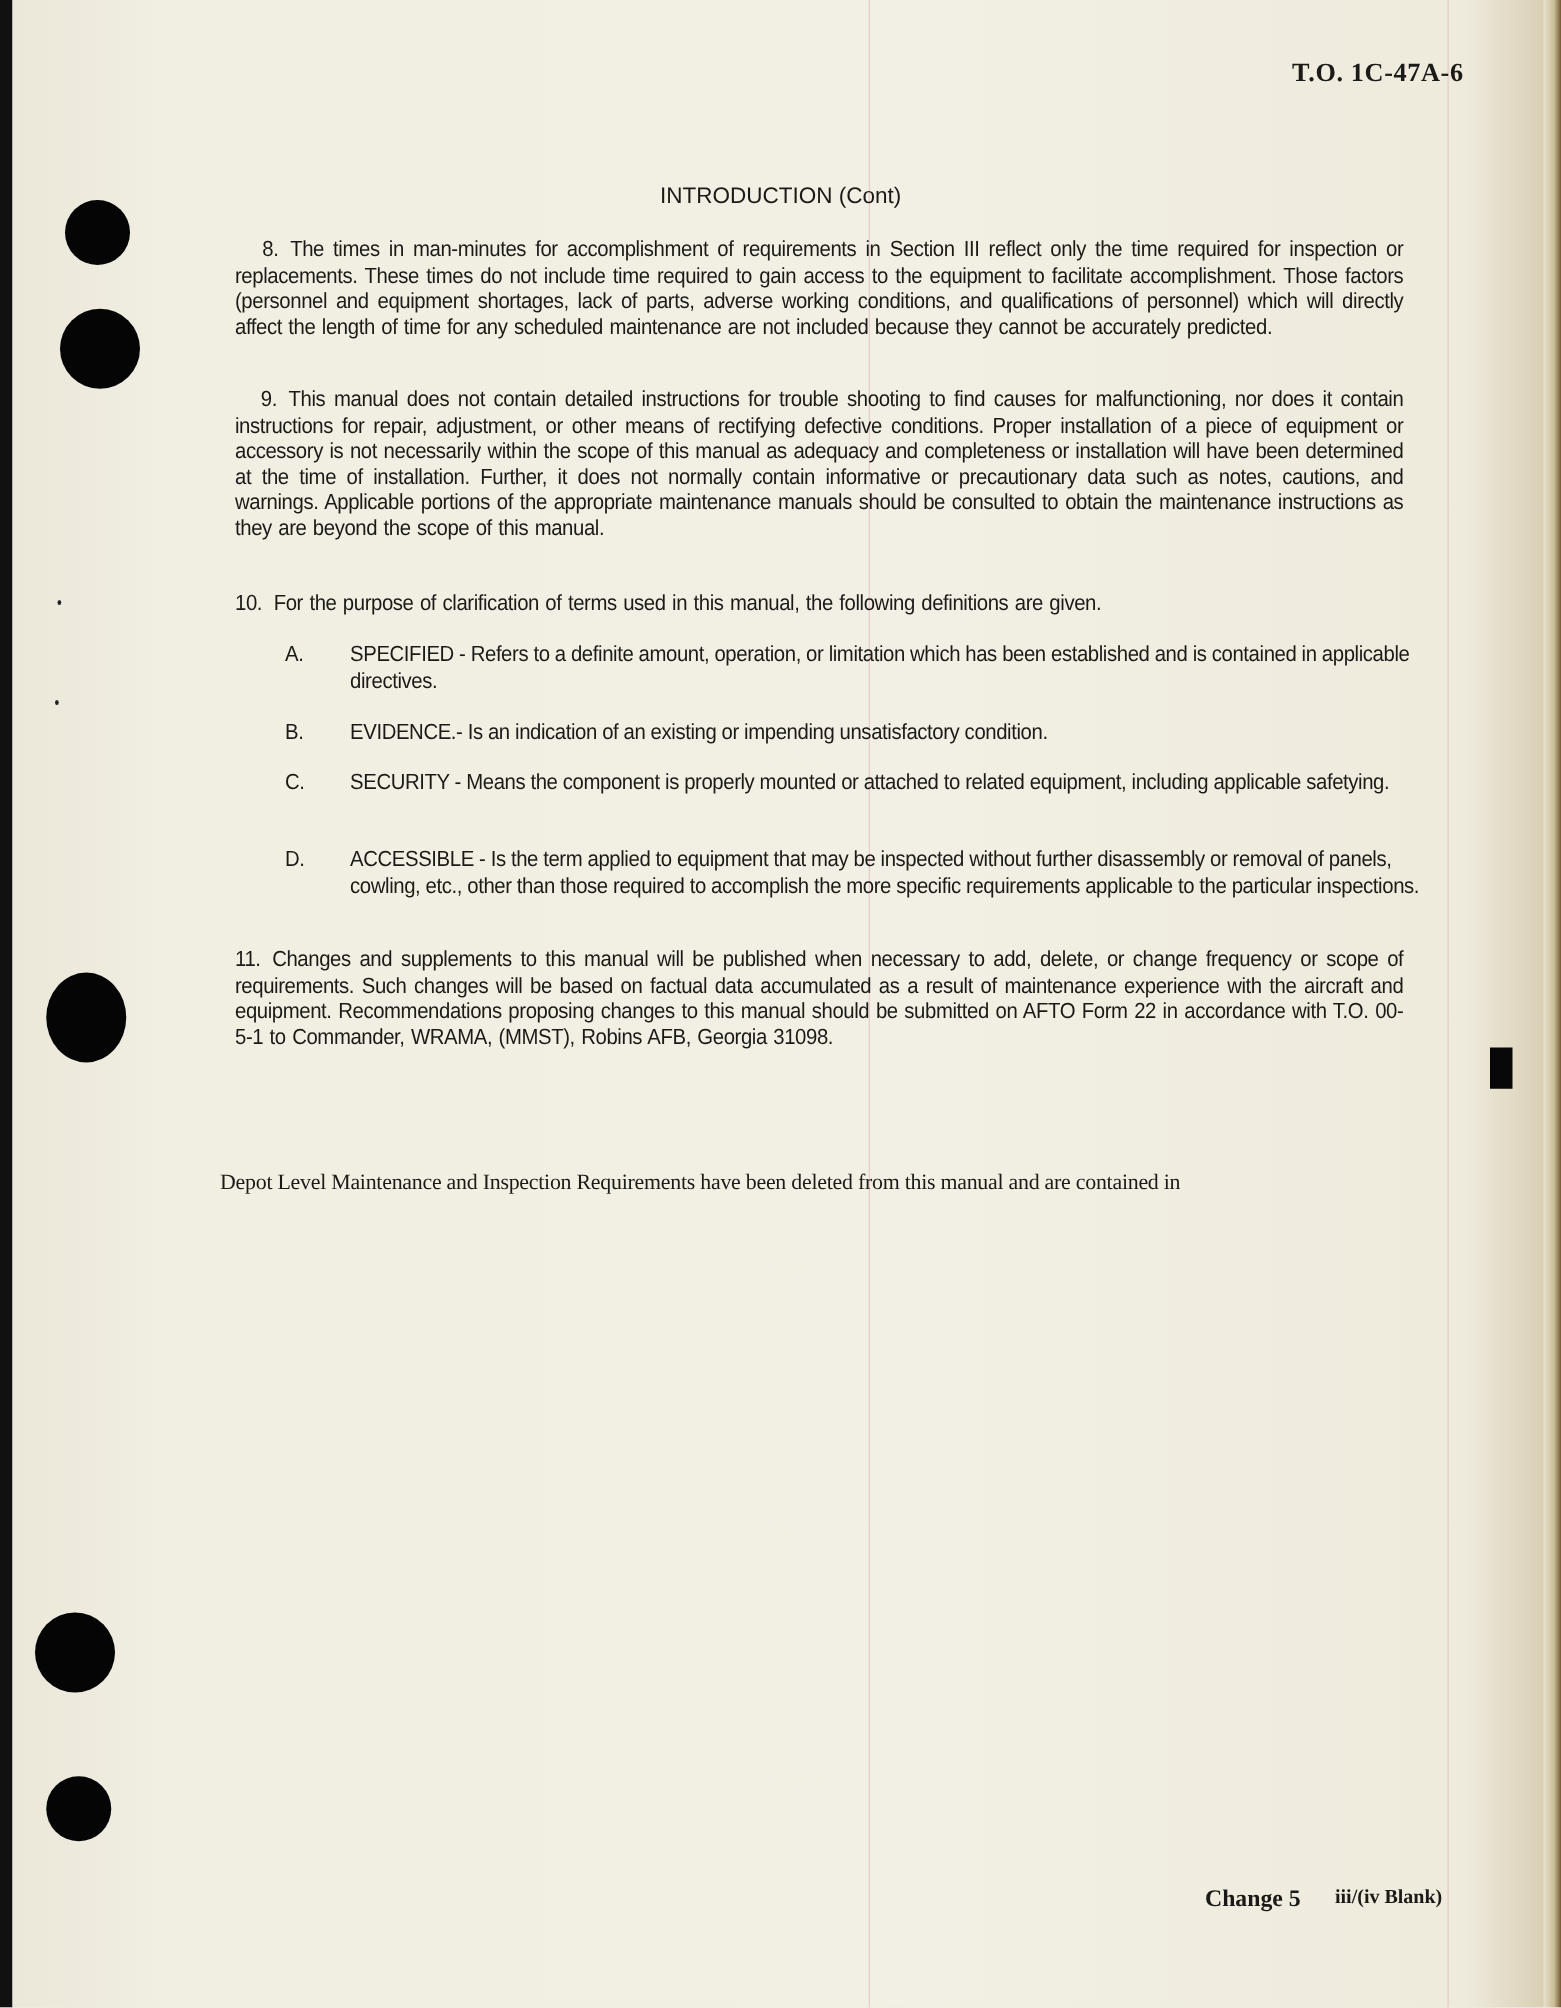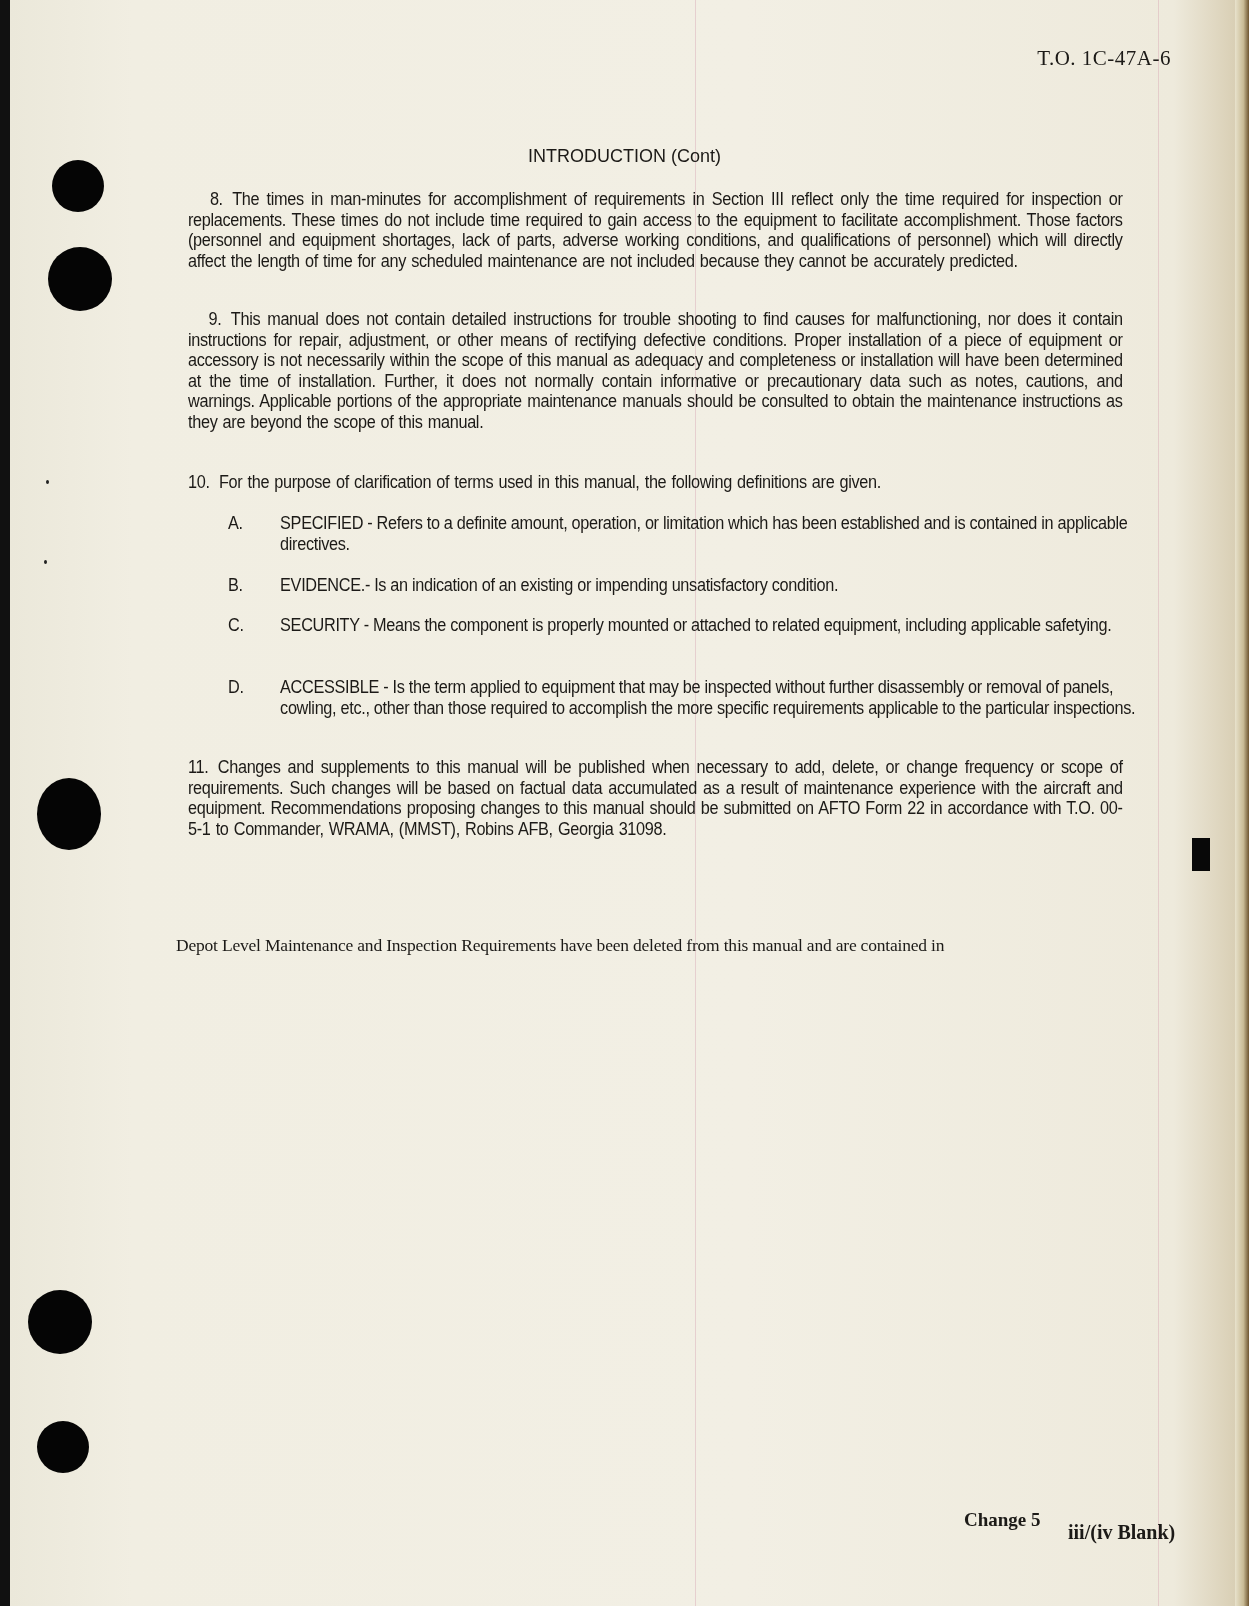--- a/index.html
+++ b/index.html
@@ -11,31 +11,31 @@
     }
     .page {
       position: absolute; left: 10px; top: 0; width: 1225px; height: 1606px;
       background: linear-gradient(90deg, #ebe8da 0%, #f1eee2 10%, #f2efe4 60%, #eeeadc 95%, #d9cfb5 100%);
     }
     .left-edge { position: absolute; left: 0; top: 0; width: 10px; height: 1606px; background: #111; }
     .right-edge { position: absolute; right: 0; top: 0; width: 14px; height: 1606px;
       background: linear-gradient(90deg, #e8e2cc, #c9bb95 60%, #6e5530); }
     .hole { position: absolute; border-radius: 50%; background: #050505; }
     .margin-line { position: absolute; top: 0; width: 1px; height: 1606px; background: rgba(210,150,170,0.35); }
-    .to-number { position: absolute; right: 78px; top: 46px; font-size: 21px; font-weight: normal; letter-spacing: 0.5px; }
+    .to-number { position: absolute; right: 78px; top: 46px; font-size: 21px; font-weight: bold; letter-spacing: 0.5px; }
     .section-title { position: absolute; left: 0; width: 1249px; top: 146px; text-align: center; font-size: 18px; font-family: "Liberation Sans Narrow", "Liberation Sans", sans-serif; }
     .para { position: absolute; left: 188px; width: 1005px; font-size: 17.5px; line-height: 20.5px; font-family: "Liberation Sans", sans-serif; letter-spacing: -0.35px; word-spacing: 1px; text-align: justify; transform: scaleX(0.93); transform-origin: left top; }
     .para p { margin: 0; }
     .def { position: absolute; left: 228px; width: 985px; font-size: 17.5px; line-height: 20.5px; font-family: "Liberation Sans", sans-serif; letter-spacing: -0.35px; transform: scaleX(0.93); transform-origin: left top; }
     .def .letter { position: absolute; left: 0; top: 0; }
     .def .body { margin-left: 56px; display: block; }
     .num { margin-right: 10px; }
     .depot { position: absolute; left: 176px; top: 932px; width: 1040px; font-size: 17.5px; line-height: 26px; font-family: "Liberation Serif", serif; letter-spacing: -0.2px; }
     .footer-change { position: absolute; left: 964px; top: 1509px; font-size: 19px; font-weight: bold; }
-    .footer-page { position: absolute; left: 1068px; top: 1509px; font-size: 20px; font-weight: bold; margin-top: 12px; }
+    .footer-page { position: absolute; left: 1068px; top: 1509px; font-size: 16px; font-weight: bold; }
     .change-bar { position: absolute; left: 1192px; top: 838px; width: 18px; height: 33px; background: #080808; }
     .stray-dot { position: absolute; width: 3px; height: 4px; background: #222; border-radius: 50%; }
   </style>
 </head>
 <body>
 
 <div class="left-edge"></div>
 <div class="page"></div>
 <div class="right-edge"></div>
 <div class="margin-line" style="left:695px;"></div>

